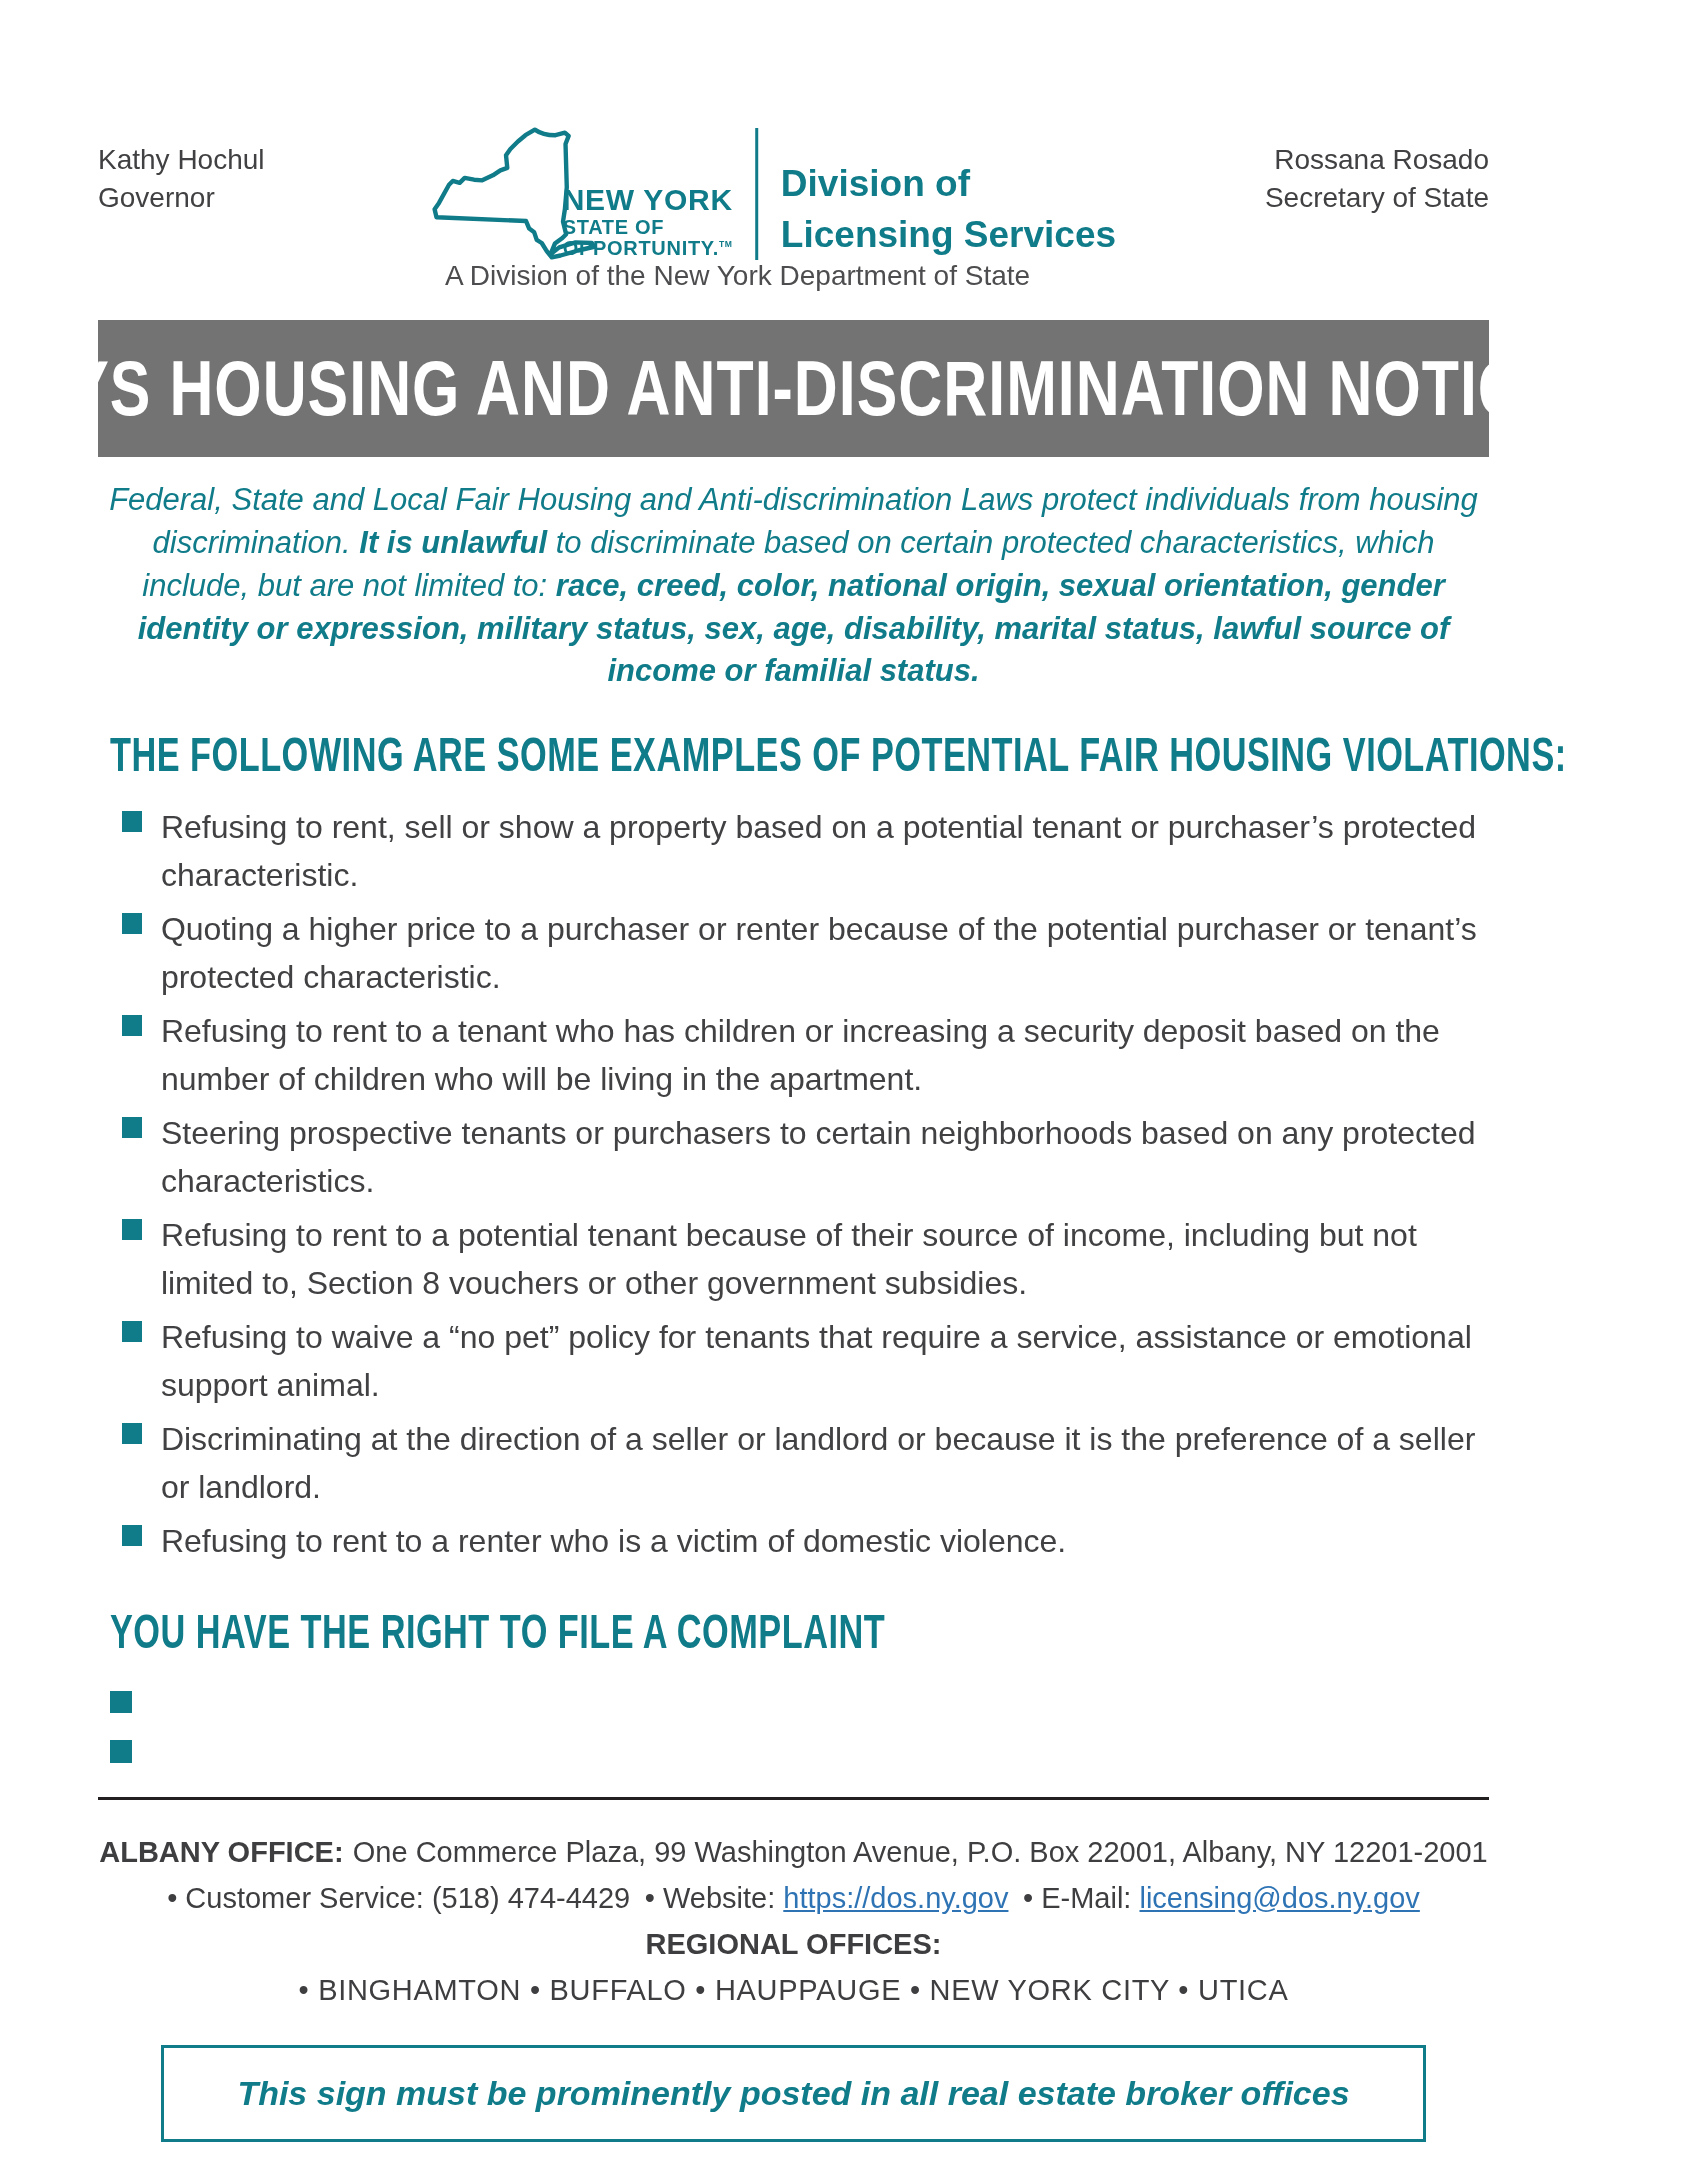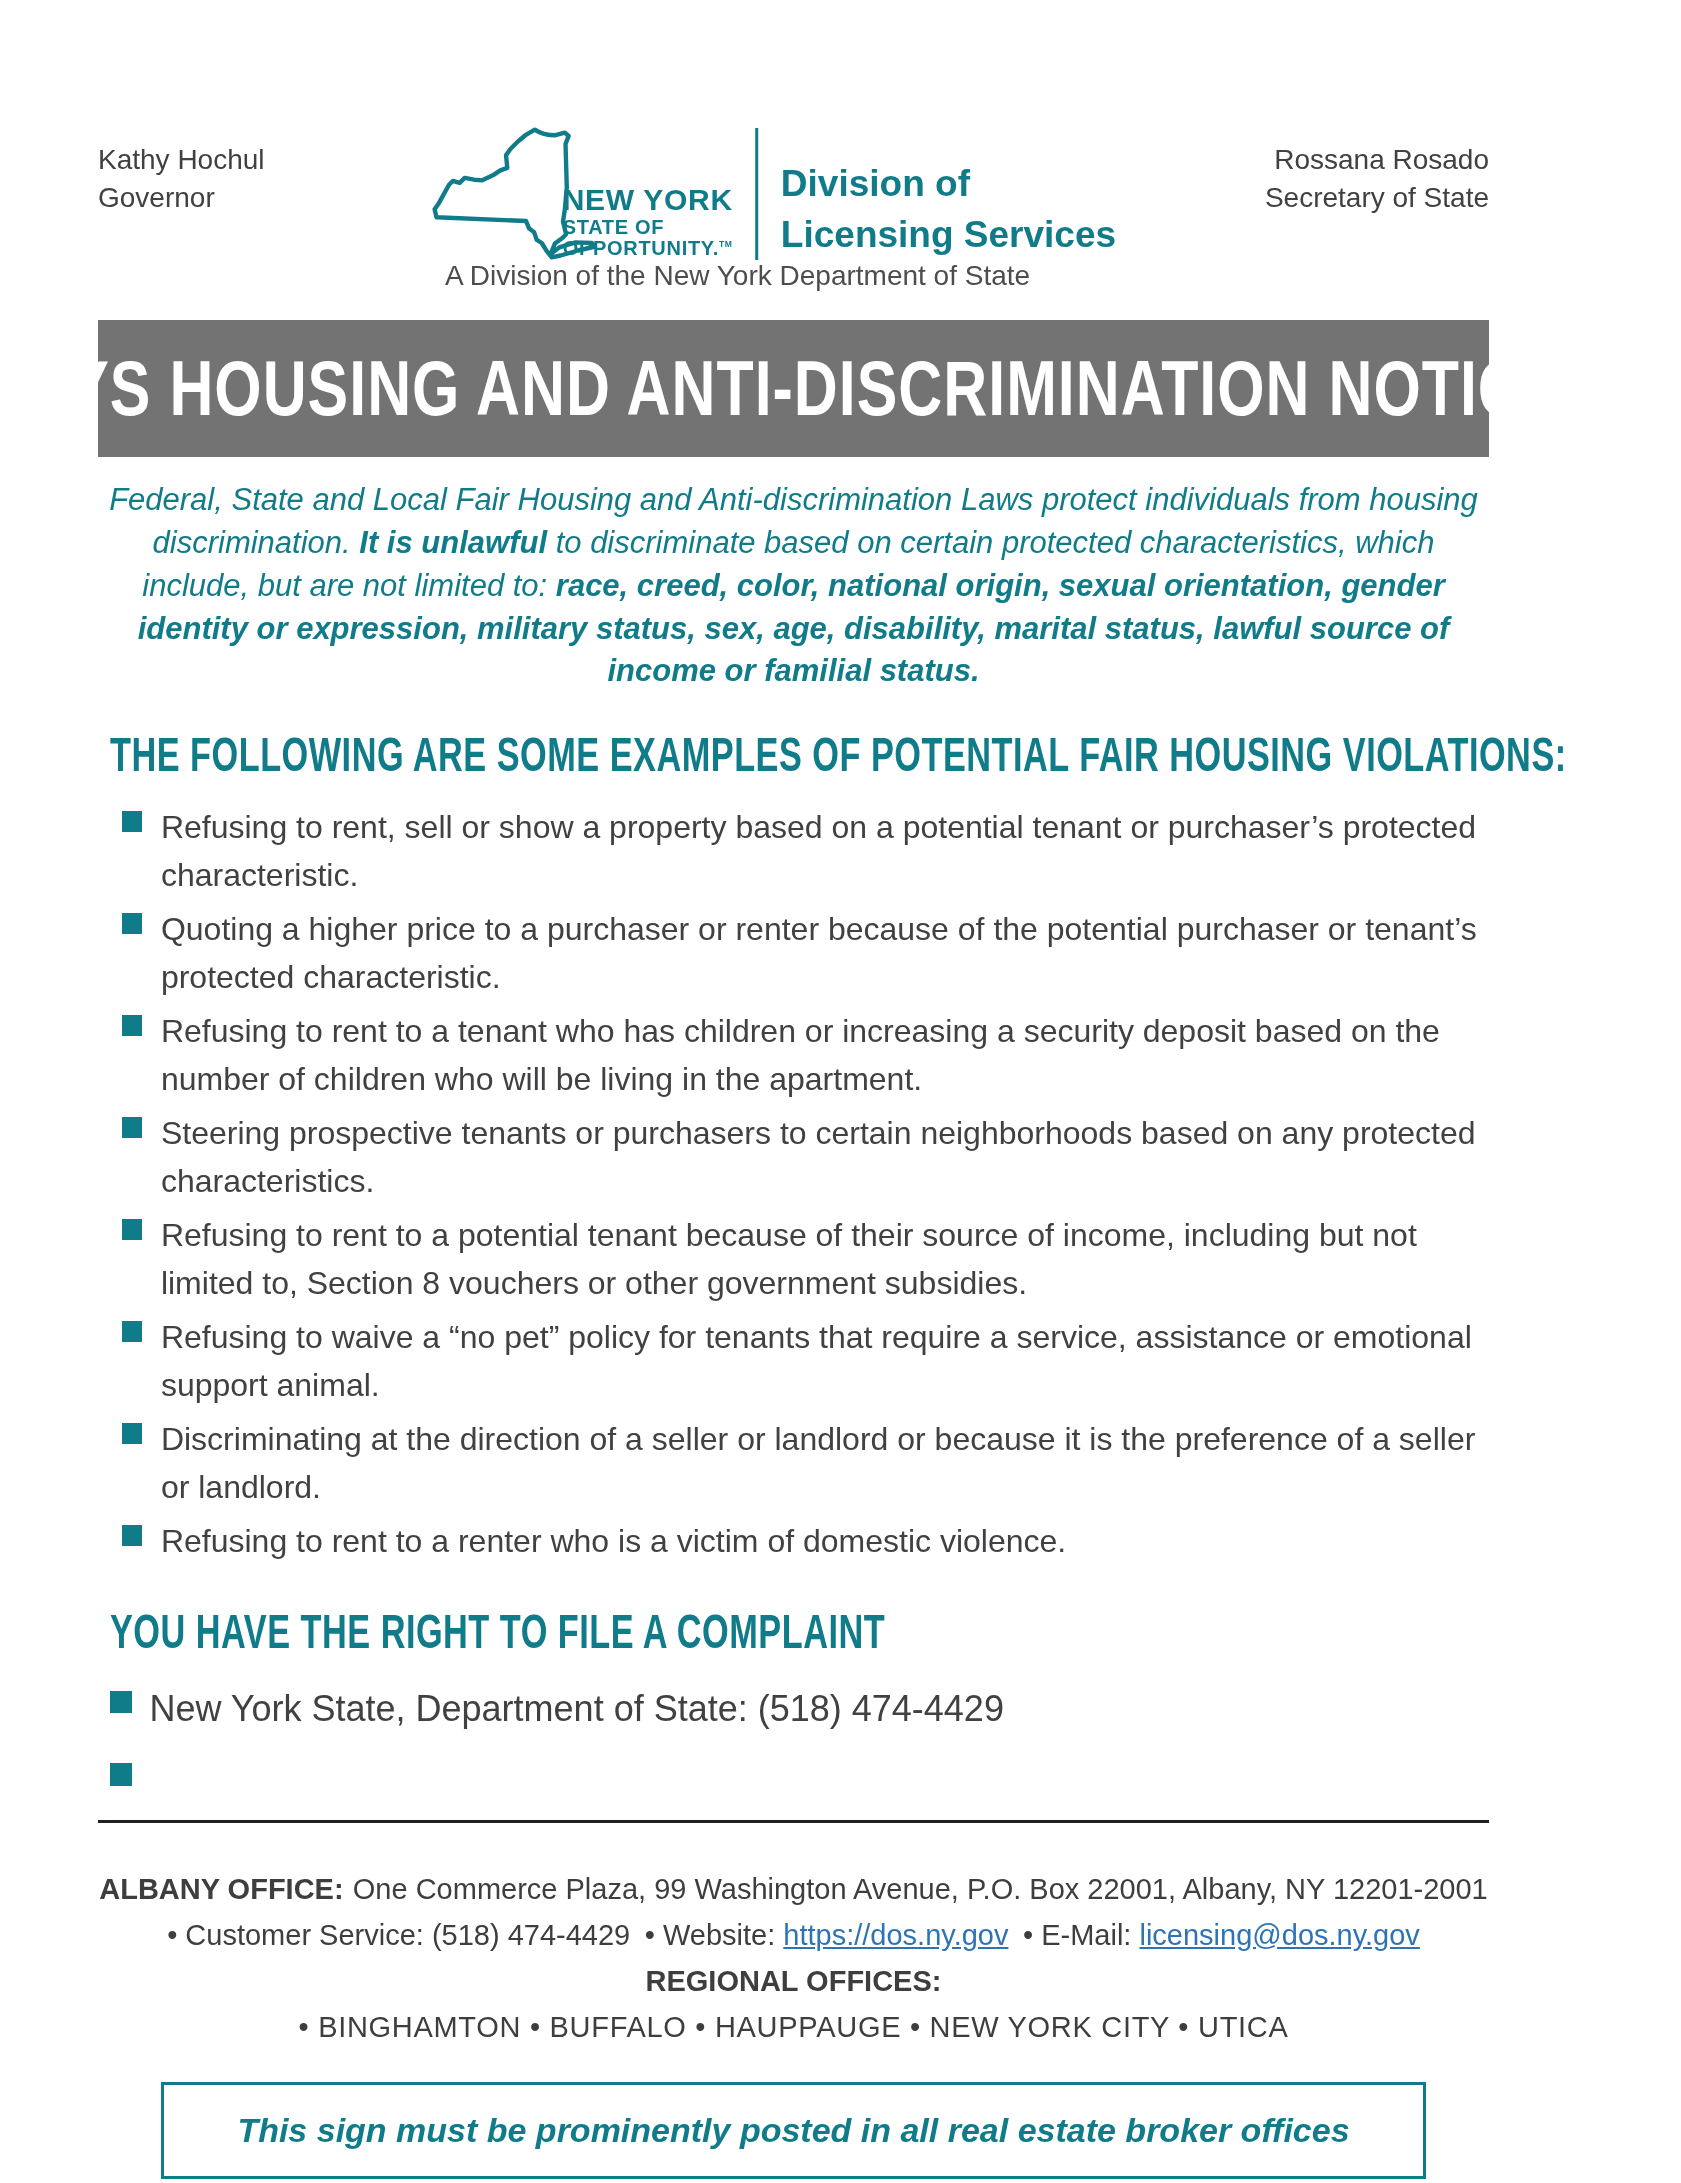--- a/index.html
+++ b/index.html
@@ -50,21 +50,21 @@
   .bullets { list-style:none; margin:24px 0 0 0; padding:0; }
   .bullets li { display:flex; align-items:flex-start; font-size:32px;
                 line-height:1.5; color:#414042; margin-bottom:6px; }
   .sq { flex:0 0 auto; width:20.4px; height:20.4px; background:#107B89;
         margin:8px 18.5px 0 24px; }
   .bullets.complaint { margin-top:26px; }
   .bullets.complaint li { font-size:36px; margin-bottom:18.5px; }
   .bullets.complaint .sq { width:22.4px; height:22.4px; margin:8.6px 17px 0 12px; }
   
   .rule { border:0; border-top:3.3px solid #231F20; margin:34px 0 0 0; }
-  .footer { margin-top:50px; text-align:center; font-size:29px; color:#3E3E40; }
+  .footer { margin-top:36px; text-align:center; font-size:29px; color:#3E3E40; }
   .f-line { margin-bottom:13px; }
   .f-label { font-weight:bold; margin-right:9.2px; }
   .f-gap { display:inline-block; width:14.5px; }
   .link { color:#2E74B5; text-decoration:underline; cursor:pointer; }
   .f-bold { font-weight:bold; }
   .cities { letter-spacing:0.7px; }
   
   .notice-box { margin:38px auto 0; width:1265px; border:3.3px solid #107B89;
                 padding:20px 13px; text-align:center; font-style:italic;
                 font-weight:bold; font-size:34px; line-height:1.5; color:#107B89; }
@@ -147,21 +147,20 @@
         <span>Refusing to rent to a renter who is a victim of domestic violence.</span>
       </li>
   </ul>
 
   <h2 class="section-heading complaint-h">
     <span class="cond">YOU HAVE THE RIGHT TO FILE A COMPLAINT</span>
   </h2>
   <ul class="bullets complaint">
     <li>
         <span class="sq"></span>
-        <span>New York State, Department of State: (518) 474-4429</span>
       </li>
     <li>
         <span class="sq"></span>
       </li>
   </ul>
 
   <hr class="rule">
   <div class="footer">
     <div class="f-line">
       <span class="f-label">ALBANY OFFICE:</span><span>One Commerce Plaza, 99 Washington Avenue, P.O. Box 22001, Albany, NY 12201-2001</span>

